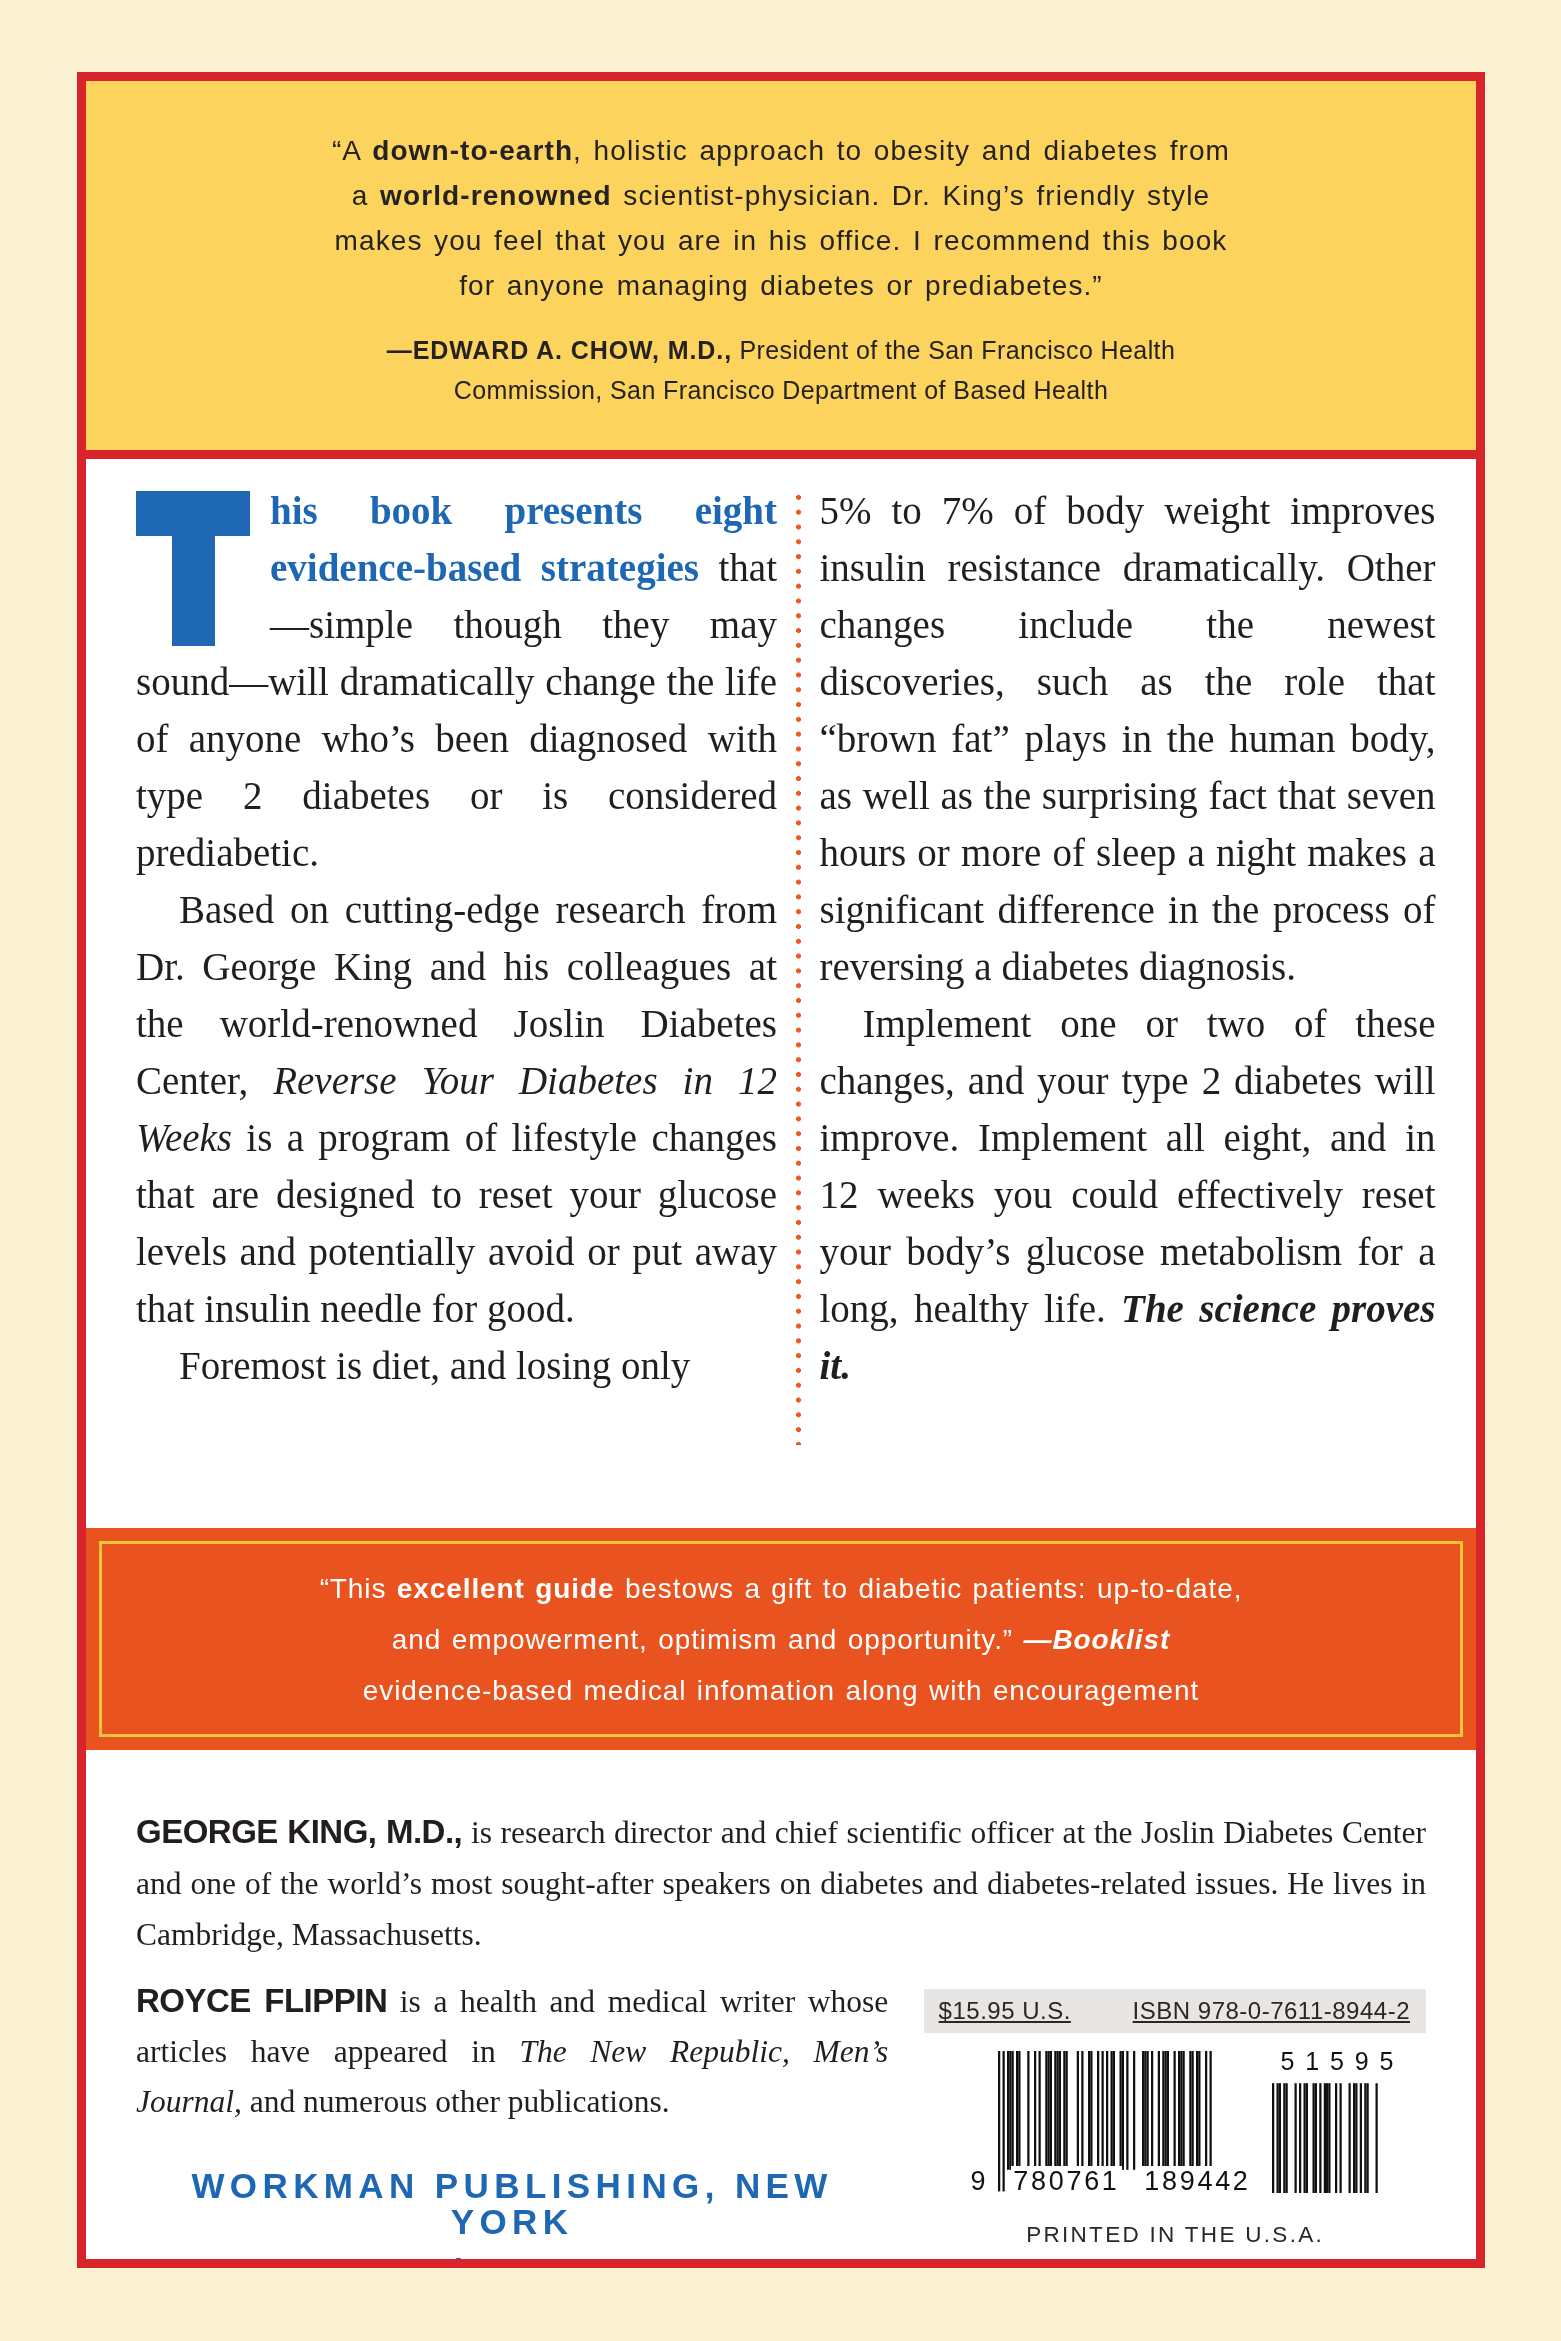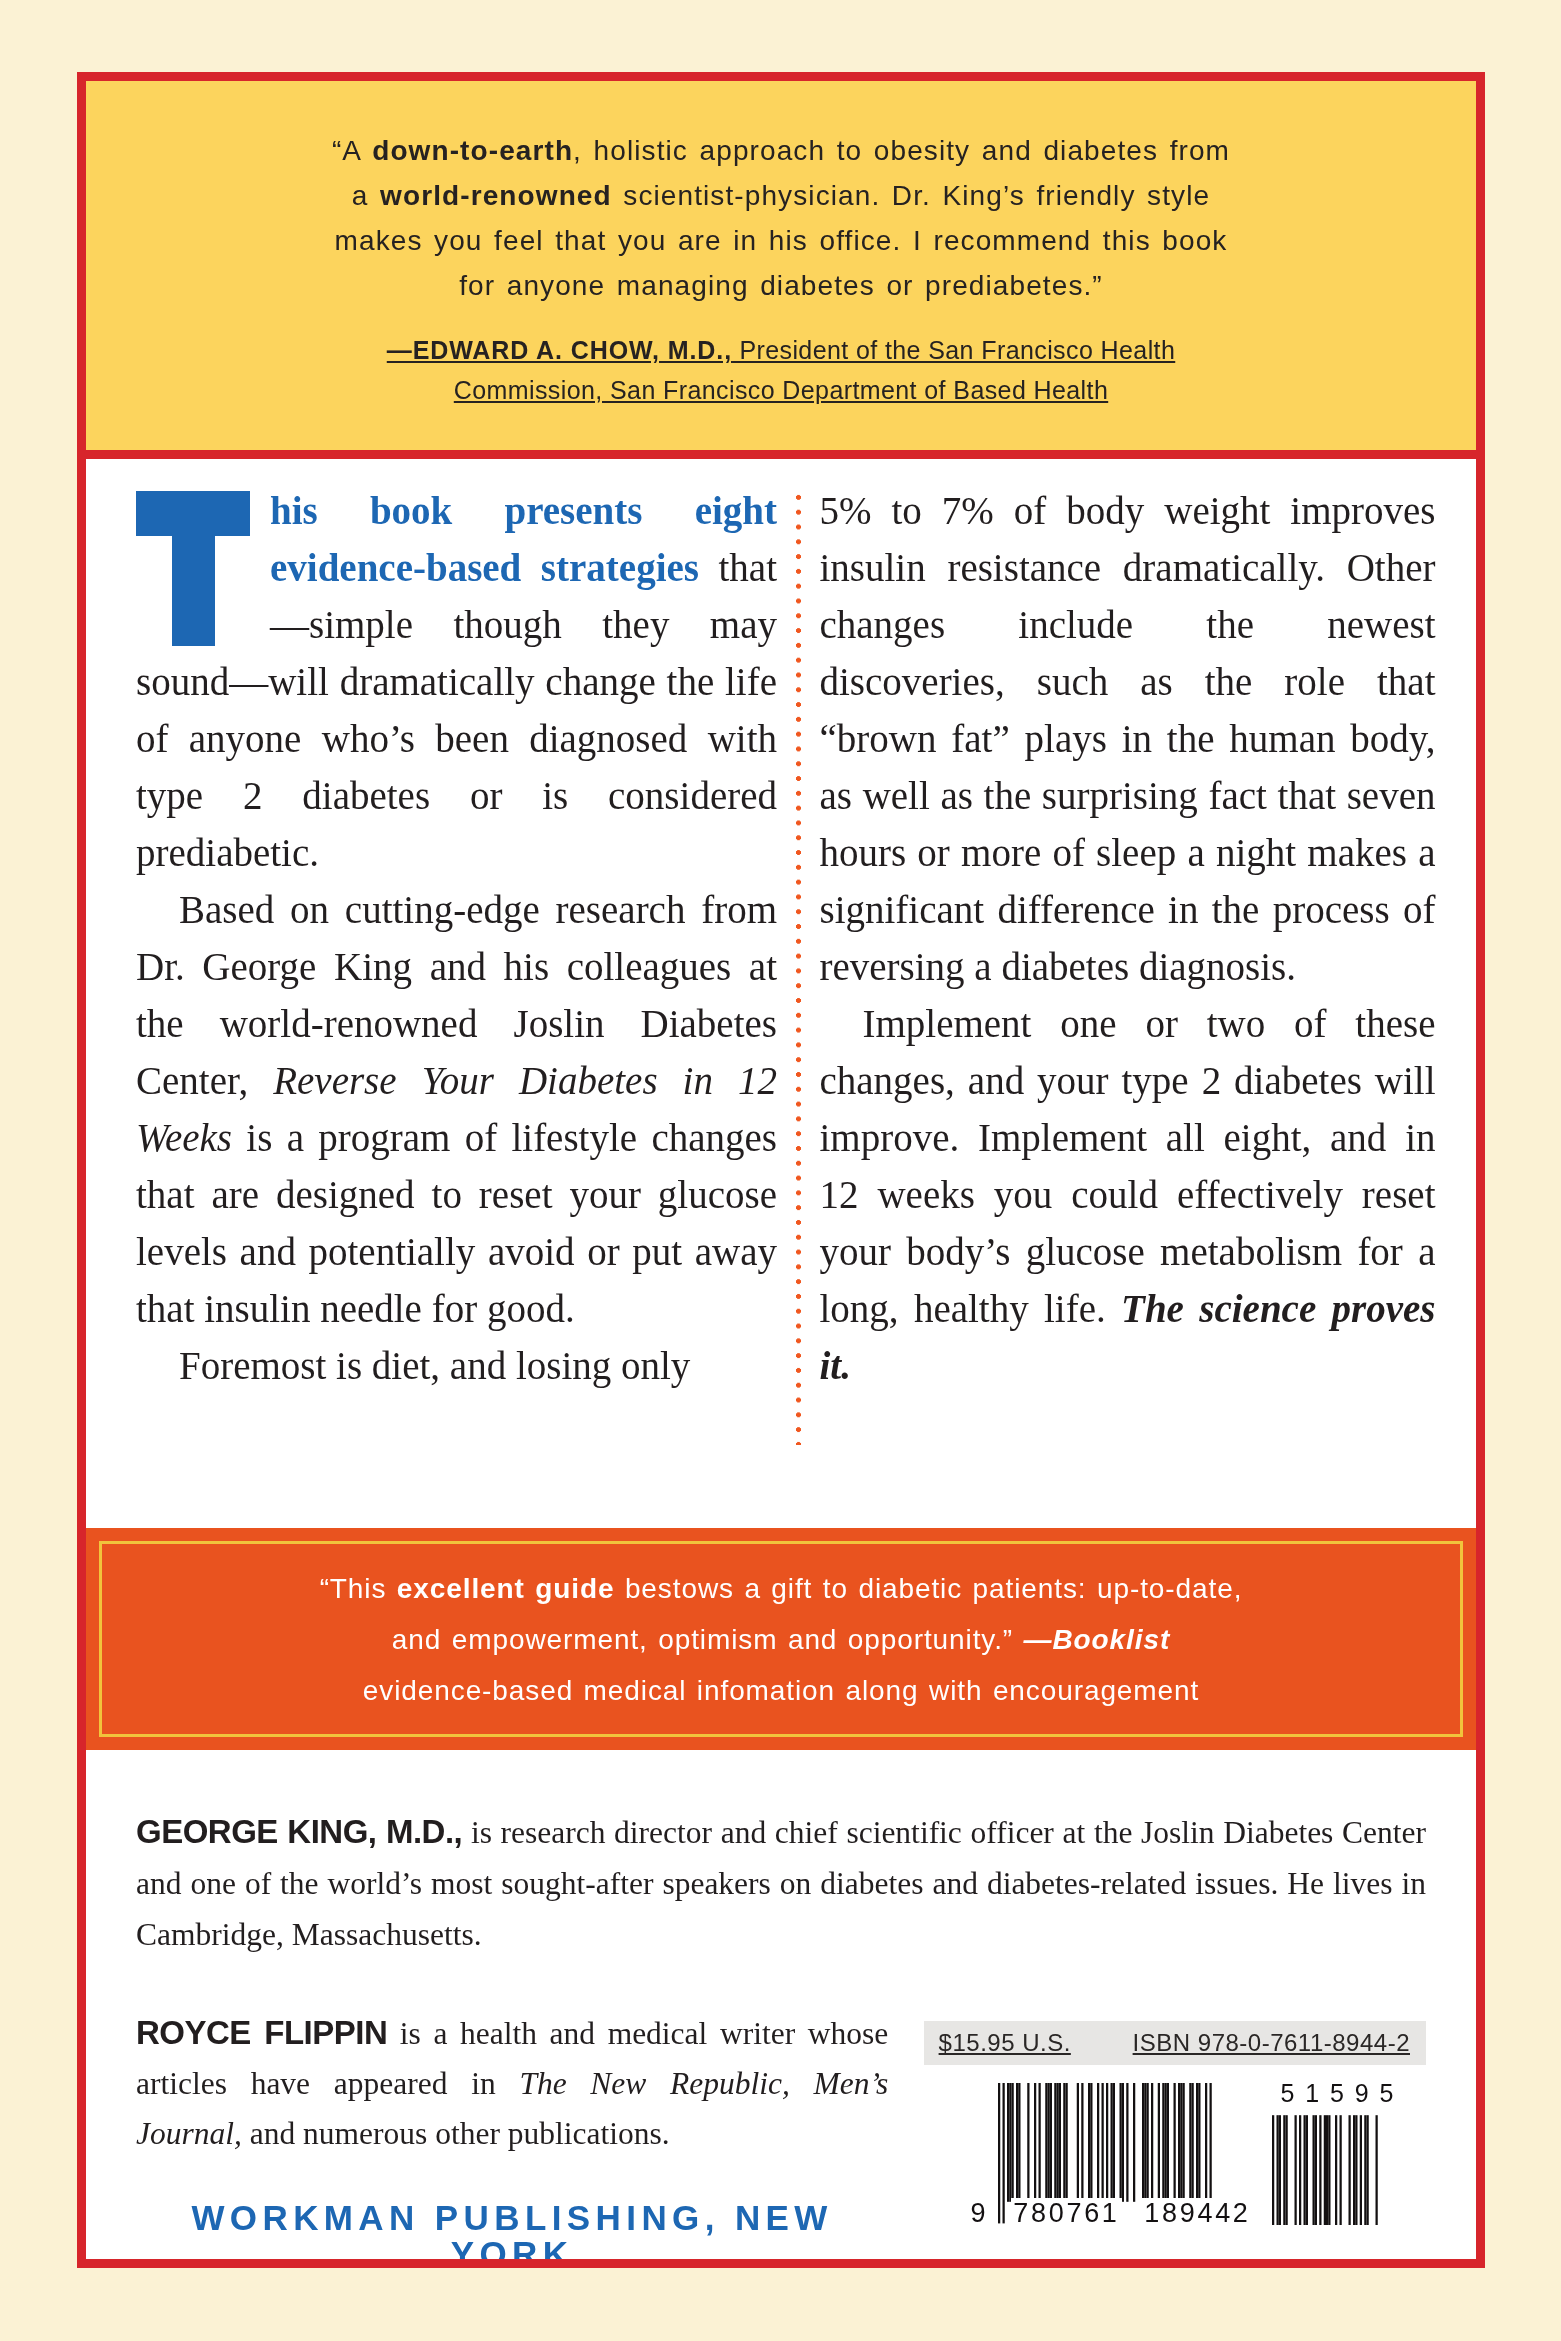--- a/index.html
+++ b/index.html
@@ -20,21 +20,21 @@
     height:378px;box-sizing:border-box;
     display:flex;flex-direction:column;justify-content:center;
     text-align:center;padding:7.2px 63px 0;
   }
   .q-line{
     font-size:28px;line-height:45px;letter-spacing:1.1px;word-spacing:2.7px;
     color:#262221;font-weight:400;
   }
   .q-line b{font-weight:700;letter-spacing:1.1px;}
   .q-attr{margin-top:21.6px;}
-  .attr-line{font-size:25px;line-height:40px;color:#262221;letter-spacing:0.4px;text-decoration:underline;}
+  .attr-line{font-size:25px;line-height:40px;color:#262221;letter-spacing:0.4px;}
   .attr-bold{font-weight:700;letter-spacing:0.9px;}
   
   .section-columns{
     height:1021px;box-sizing:border-box;
     display:flex;padding:23.4px 40px 0 50px;background:#FFFFFF;
   }
   .col{
     font-family:"Liberation Serif",serif;font-size:39px;line-height:57px;
     color:#221E1F;text-align:justify;
   }
@@ -76,21 +76,21 @@
     height:557px;box-sizing:border-box;padding:56px 50px 0;background:#FFFFFF;
   }
   .bio{
     font-family:"Liberation Serif",serif;font-size:31.5px;line-height:51px;
     color:#221E1F;text-align:justify;margin:0;
   }
   .bio-name{
     font-family:"Liberation Sans",sans-serif;font-weight:700;font-size:33px;
     letter-spacing:-0.5px;color:#221E1F;
   }
-  .bottom-row{display:flex;margin-top:48px;}
+  .bottom-row{display:flex;margin-top:16px;}
   .bottom-left{width:766px;}
   .bottom-left .bio{line-height:50px;}
   .bottom-right{width:511px;margin-left:36px;}
   .workman{margin-top:41px;text-align:center;color:#1D67B3;}
   .workman-l1{font-size:35px;font-weight:700;letter-spacing:5.4px;line-height:36px;}
   .workman-l2{font-size:34px;font-weight:700;letter-spacing:1.8px;margin-top:10.8px;line-height:38px;}
   
   .isbn-band{
     margin-top:12.6px;background:#E7E6E4;height:44px;box-sizing:border-box;
     display:flex;justify-content:space-between;align-items:center;padding:0 16px 0 14.4px;

